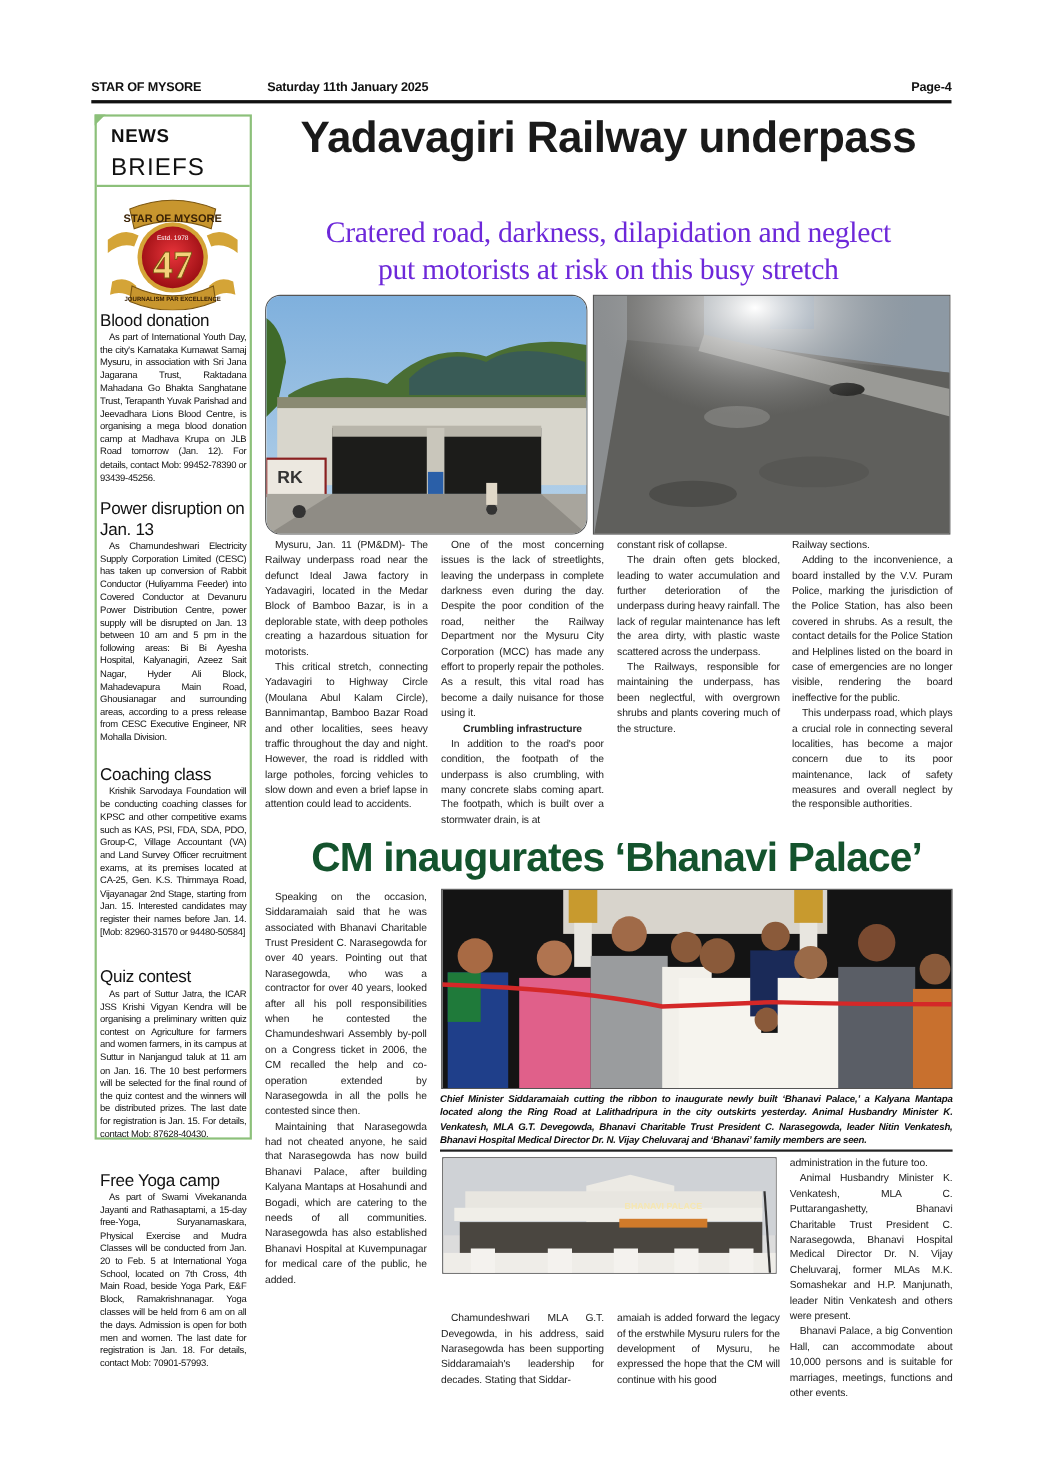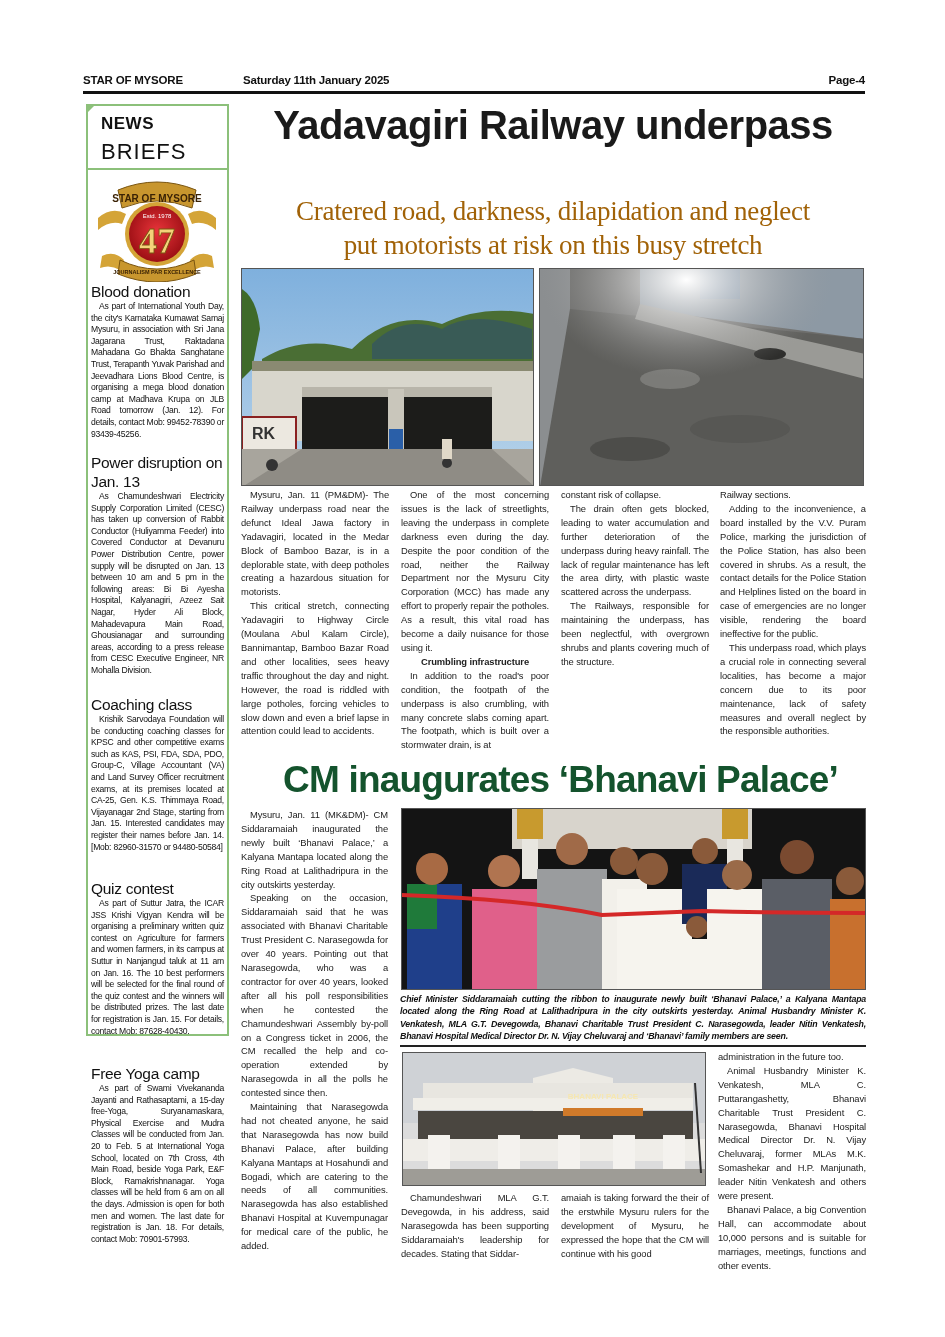--- a/index.html
+++ b/index.html
@@ -19,21 +19,21 @@
   .briefs-head { position: absolute; left: 0; top: 0; width: 139px; height: 64px; border-bottom: 2px solid #8cc07a; }
   .briefs-news { position: absolute; left: 13px; top: 8px; font-weight: bold; font-size: 17px; letter-spacing: 0.5px; }
   .briefs-briefs { position: absolute; left: 13px; top: 33px; font-size: 22px; letter-spacing: 1px; }
   .logo { position: absolute; left: 6px; top: 72px; width: 126px; height: 104px; }
   .brief { position: absolute; left: 3px; width: 133px; }
   .brief h3 { font-family: "Liberation Sans", sans-serif; font-weight: normal; font-size: 15.5px; line-height: 19px; letter-spacing: -0.3px; }
   .brief p { font-family: "Liberation Sans", sans-serif; font-size: 8.6px; line-height: 11.6px; text-align: justify; text-indent: 8px; letter-spacing: -0.25px; }
 
   
   .hl1 { position: absolute; left: 238px; top: 103px; width: 630px; text-align: center; font-weight: bold; font-size: 40px; line-height: 44px; letter-spacing: -0.5px; color: #1a1a1a; }
-  .sub1 { position: absolute; left: 238px; top: 194px; width: 630px; text-align: center; font-family: "Liberation Serif", serif; font-size: 27px; line-height: 34px; color: #a16207; letter-spacing: -0.3px; }
+  .sub1 { position: absolute; left: 238px; top: 194px; width: 630px; text-align: center; font-family: "Liberation Serif", serif; font-size: 27px; line-height: 34px; color: #6d28d9; letter-spacing: -0.3px; }
 
   .photo { position: absolute; overflow: hidden; border: 1px solid #555; }
 
   .col { position: absolute; font-family: "Liberation Sans", sans-serif; font-size: 9.4px; line-height: 13.9px; text-align: justify; letter-spacing: -0.1px; color: #222; }
   .col p { text-indent: 9px; }
   .col .sub { font-weight: bold; text-align: center; text-indent: 0; }
 
   .hl2 { position: absolute; left: 238px; top: 757px; width: 630px; font-weight: bold; font-size: 37px; line-height: 46px; letter-spacing: -0.8px; color: #14532d; margin-left: 45px; }
   .caption { position: absolute; left: 400px; top: 993px; width: 466px; font-family: "Liberation Sans", sans-serif; font-weight: bold; font-style: italic; font-size: 8.8px; line-height: 12.4px; text-align: justify; letter-spacing: -0.2px; border-bottom: 2px solid #222; padding-bottom: 2px; }
 </style>
@@ -98,21 +98,21 @@
 </div>
 
 <div class="hl1">
   <div>Yadavagiri Railway underpass</div>
 </div>
 <div class="sub1">
   <div>Cratered road, darkness, dilapidation and neglect</div>
   <div>put motorists at risk on this busy stretch</div>
 </div>
 
-<div class="photo" style="left:241px; top:268px; width:293px; height:218px;">
+<div class="photo" style="left:241px; top:268px; width:293px; height:218px;border-radius:14px;">
   <svg width="293" height="218" viewBox="0 0 293 218">
     <defs>
       <linearGradient id="sky" x1="0" y1="0" x2="0" y2="1">
         <stop offset="0%" stop-color="#7fb0dd"></stop>
         <stop offset="100%" stop-color="#b9d4ea"></stop>
       </linearGradient>
     </defs>
     <rect width="293" height="218" fill="url(#sky)"></rect>
     <path d="M0 20 Q15 30 18 60 L10 100 L0 110 Z" fill="#3f6a2a"></path>
     <path d="M20 90 Q60 65 110 80 Q150 40 200 55 Q240 35 293 45 L293 95 L20 95 Z" fill="#4a6e34"></path>
@@ -208,21 +208,21 @@
     <circle cx="395" cy="48" r="17" fill="#7a4a30"></circle>
     <rect x="428" y="90" width="37" height="92" fill="#c8702e"></rect>
     <circle cx="448" cy="72" r="14" fill="#8a5a3a"></circle>
 
     <path d="M0 86 Q120 90 200 106 Q250 104 300 102 Q380 104 465 104" stroke="#d42828" stroke-width="4" fill="none"></path>
   </svg>
 </div>
 
 <div class="caption">Chief Minister Siddaramaiah cutting the ribbon to inaugurate newly built ‘Bhanavi Palace,’ a Kalyana Mantapa located along the Ring Road at Lalithadripura in the city outskirts yesterday. Animal Husbandry Minister K. Venkatesh, MLA G.T. Devegowda, Bhanavi Charitable Trust President C. Narasegowda, leader Nitin Venkatesh, Bhanavi Hospital Medical Director Dr. N. Vijay Cheluvaraj and ‘Bhanavi’ family members are seen.</div>
 
-<div class="photo" style="left:402px; top:1052px; width:304px; height:134px;">
+<div class="photo" style="left:402px; top:1052px; width:304px; height:106px;">
   <svg width="304" height="134" viewBox="0 0 304 134">
     <rect width="304" height="134" fill="#dcdcdc"></rect>
     <rect x="0" y="0" width="304" height="70" fill="#cfd2d6"></rect>
     <path d="M130 25 L170 15 L210 25 L210 60 L130 60 Z" fill="#eceae4"></path>
     <rect x="20" y="30" width="270" height="20" fill="#e8e6e0"></rect>
     <rect x="10" y="45" width="280" height="12" fill="#f0eee8"></rect>
     <rect x="15" y="58" width="275" height="35" fill="#4a4640"></rect>
     <rect x="160" y="55" width="80" height="8" fill="#d07a2a"></rect>
     <text x="200" y="46" text-anchor="middle" font-family="Liberation Sans, sans-serif" font-weight="bold" font-size="8" fill="#f6e7b0">BHANAVI PALACE</text>
     <rect x="0" y="86" width="304" height="22" fill="#efede8"></rect>
@@ -230,27 +230,26 @@
     <rect x="95" y="82" width="22" height="34" fill="#f4f2ee"></rect>
     <rect x="155" y="82" width="22" height="34" fill="#f4f2ee"></rect>
     <rect x="210" y="82" width="22" height="34" fill="#f4f2ee"></rect>
     <rect x="260" y="82" width="22" height="34" fill="#f4f2ee"></rect>
     <rect x="0" y="116" width="304" height="18" fill="#9e9c96"></rect>
     <line x1="292" y1="30" x2="298" y2="120" stroke="#333" stroke-width="2"></line>
   </svg>
 </div>
 
 <div class="col" style="left:241px; top:808px; width:147px;">
-  <p>Mysuru, Jan. 11 (MK&amp;DM)- CM Siddaramaiah inaugurated the newly built ‘Bhanavi Palace,’ a Kalyana Mantapa located along the Ring Road at Lalithadripura in the city outskirts yesterday.</p>
   <p>Speaking on the occasion, Siddaramaiah said that he was associated with Bhanavi Charitable Trust President C. Narasegowda for over 40 years. Pointing out that Narasegowda, who was a contractor for over 40 years, looked after all his poll responsibilities when he contested the Chamundeshwari Assembly by-poll on a Congress ticket in 2006, the CM recalled the help and co-operation extended by Narasegowda in all the polls he contested since then.</p>
   <p>Maintaining that Narasegowda had not cheated anyone, he said that Narasegowda has now build Bhanavi Palace, after building Kalyana Mantaps at Hosahundi and Bogadi, which are catering to the needs of all communities. Narasegowda has also established Bhanavi Hospital at Kuvempunagar for medical care of the public, he added.</p>
 </div>
 <div class="col" style="left:401px; top:1191px; width:148px;">
   <p>Chamundeshwari MLA G.T. Devegowda, in his address, said Narasegowda has been supporting Siddaramaiah's leadership for decades. Stating that Siddar-</p>
 </div>
 <div class="col" style="left:561px; top:1191px; width:148px;">
-  <p style="text-indent:0">amaiah is taking forward the their of the erstwhile Mysuru rulers for the development of Mysuru, he expressed the hope that the CM will continue with his good</p>
+  <p style="text-indent:0">amaiah is added forward the legacy of the erstwhile Mysuru rulers for the development of Mysuru, he expressed the hope that the CM will continue with his good</p>
 </div>
 <div class="col" style="left:718px; top:1050px; width:148px;">
   <p style="text-indent:0">administration in the future too.</p>
   <p>Animal Husbandry Minister K. Venkatesh, MLA C. Puttarangashetty, Bhanavi Charitable Trust President C. Narasegowda, Bhanavi Hospital Medical Director Dr. N. Vijay Cheluvaraj, former MLAs M.K. Somashekar and H.P. Manjunath, leader Nitin Venkatesh and others were present.</p>
   <p>Bhanavi Palace, a big Convention Hall, can accommodate about 10,000 persons and is suitable for marriages, meetings, functions and other events.</p>
 </div>
 
 </body></html>

